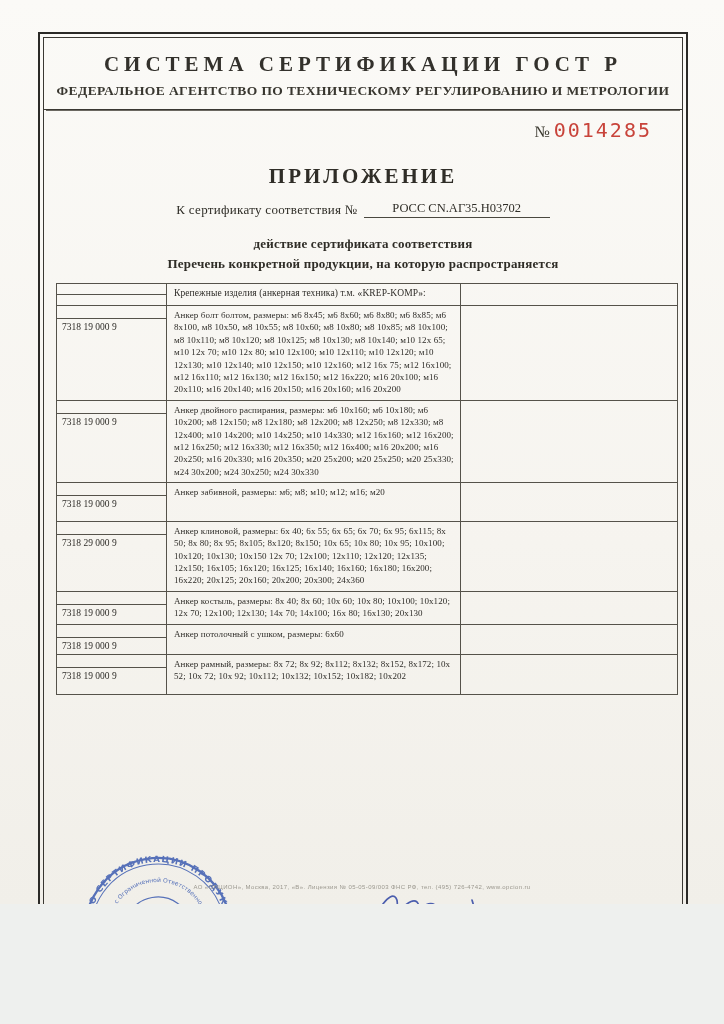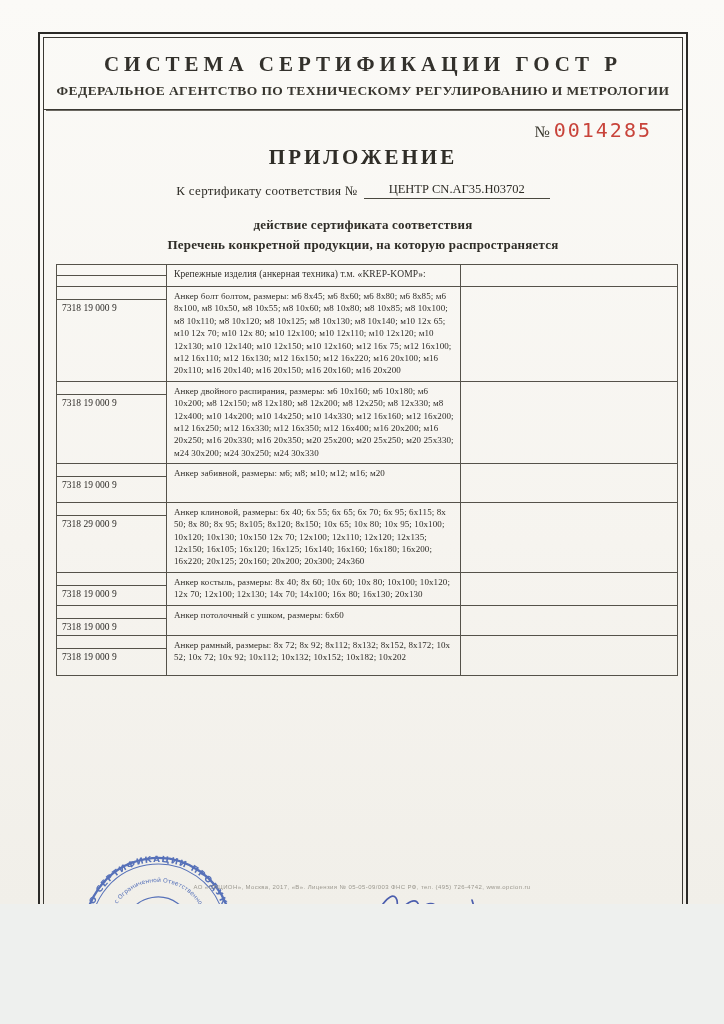--- a/index.html
+++ b/index.html
@@ -39,21 +39,21 @@
   .form-number{
     position:absolute;right:30px;top:80px;white-space:nowrap;
   }
   .form-number .no-sign{font-size:16px;color:#3a382f;margin-right:4px;}
   .form-number .no-value{
     font-family:"DejaVu Sans Mono", monospace;
     font-size:20px;letter-spacing:2px;color:#c8433a;
   }
   
   .appendix-title{
-    text-align:center;margin-top:35px;
+    text-align:center;margin-top:54px;
     font-size:21px;font-weight:bold;letter-spacing:3px;color:#2f2d27;
   }
   .cert-line{
     text-align:center;margin-top:12px;font-size:13px;color:#2f2d27;
   }
   .cert-line .cert-label{font-weight:normal;letter-spacing:0.3px;}
   .cert-line .cert-no{
     display:inline-block;min-width:170px;
     border-bottom:1px solid #4a483f;
     font-size:12.5px;padding:0 8px 1px 8px;margin-left:6px;
@@ -142,21 +142,21 @@
         <div class="agency">ФЕДЕРАЛЬНОЕ АГЕНТСТВО ПО ТЕХНИЧЕСКОМУ РЕГУЛИРОВАНИЮ И МЕТРОЛОГИИ</div>
       </div>
 
       <div class="form-number">
         <span class="no-sign">№</span><span class="no-value">0014285</span>
       </div>
 
       <div class="appendix-title">ПРИЛОЖЕНИЕ</div>
 
       <div class="cert-line">
-        <span class="cert-label">К сертификату соответствия №</span><span class="cert-no">ЦЕНТР CN.АГ35.Н03702</span>
+        <span class="cert-label">К сертификату соответствия №</span><span class="cert-no">РОСС CN.АГ35.Н03702</span>
       </div>
 
       <div class="list-caption">
         <div>действие сертификата соответствия</div>
         <div>Перечень конкретной продукции,  на которую распространяется</div>
       </div>
 
       <div class="ptable">
 
 

